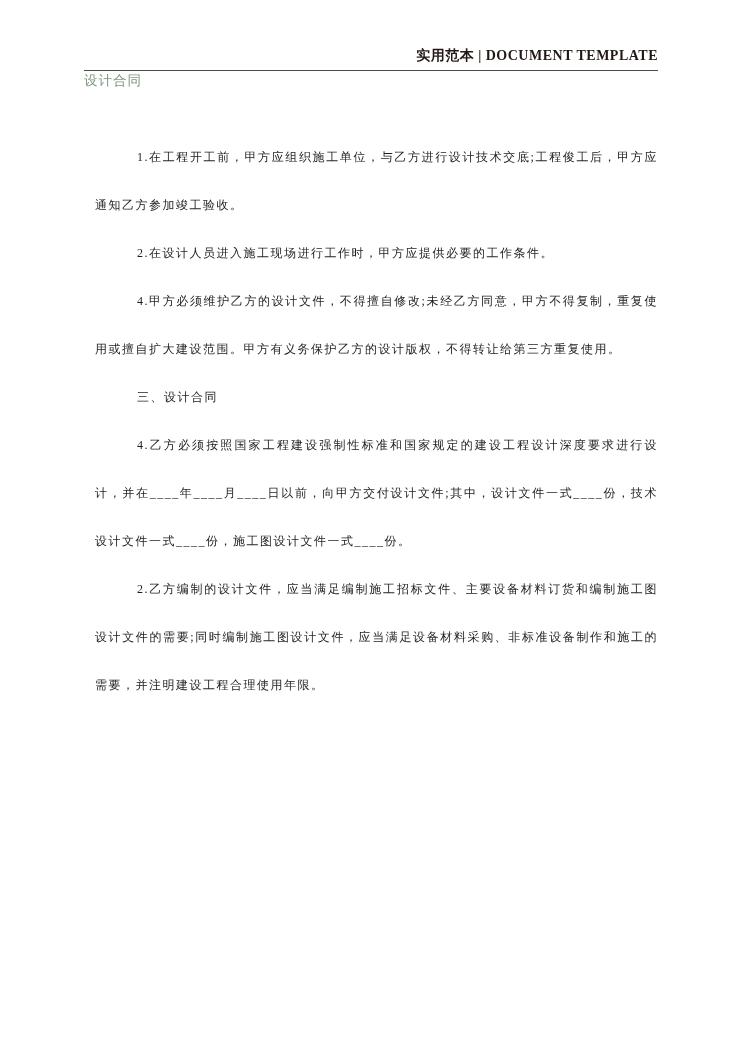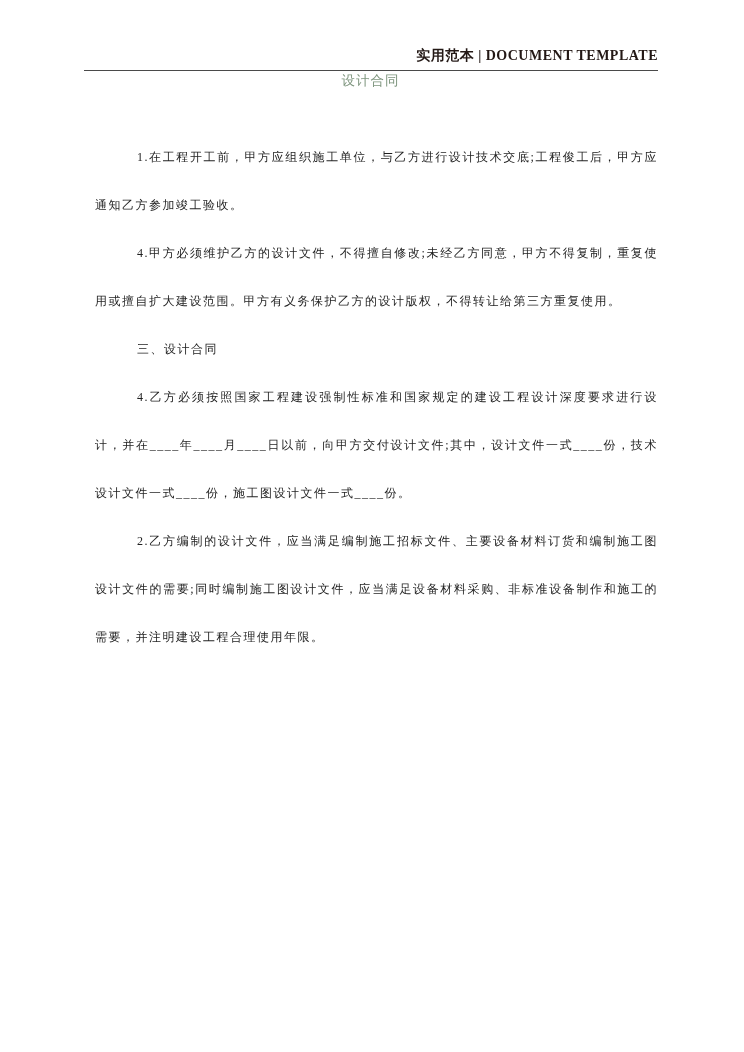--- a/index.html
+++ b/index.html
@@ -35,21 +35,21 @@
       left: 84px;
       width: 574px;
       height: 0;
       border-top: 1px solid #4a4a4a;
     }
     .header-subtitle {
       position: absolute;
       top: 72px;
       left: 84px;
       right: 87px;
-      text-align: center;
+      text-align: left;
       font-size: 13.5px;
       color: #7f967f;
       letter-spacing: 1px;
       white-space: nowrap;
     }
 
     
     .doc-body {
       position: absolute;
       top: 133px;
@@ -93,20 +93,21 @@
 <div class="page">
 
   <div class="header-brand">实用范本 | DOCUMENT TEMPLATE</div>
 
   <div class="header-rule"></div>
 
   <div class="header-subtitle">设计合同</div>
 
   <div class="doc-body">
     <p>1.在工程开工前，甲方应组织施工单位，与乙方进行设计技术交底;工程俊工后，甲方应通知乙方参加竣工验收。</p>
+    <p>2.在设计人员进入施工现场进行工作时，甲方应提供必要的工作条件。</p>
     <p>4.甲方必须维护乙方的设计文件，不得擅自修改;未经乙方同意，甲方不得复制，重复使用或擅自扩大建设范围。甲方有义务保护乙方的设计版权，不得转让给第三方重复使用。</p>
     <p>三、设计合同</p>
     <p>4.乙方必须按照国家工程建设强制性标准和国家规定的建设工程设计深度要求进行设计，并在____年____月____日以前，向甲方交付设计文件;其中，设计文件一式____份，技术设计文件一式____份，施工图设计文件一式____份。</p>
     <p>2.乙方编制的设计文件，应当满足编制施工招标文件、主要设备材料订货和编制施工图设计文件的需要;同时编制施工图设计文件，应当满足设备材料采购、非标准设备制作和施工的需要，并注明建设工程合理使用年限。</p>
   </div>
 
   <div class="footer">
     <span>第</span><span class="page-num">3</span><span class="footer-suffix">页</span>
   </div>
 

